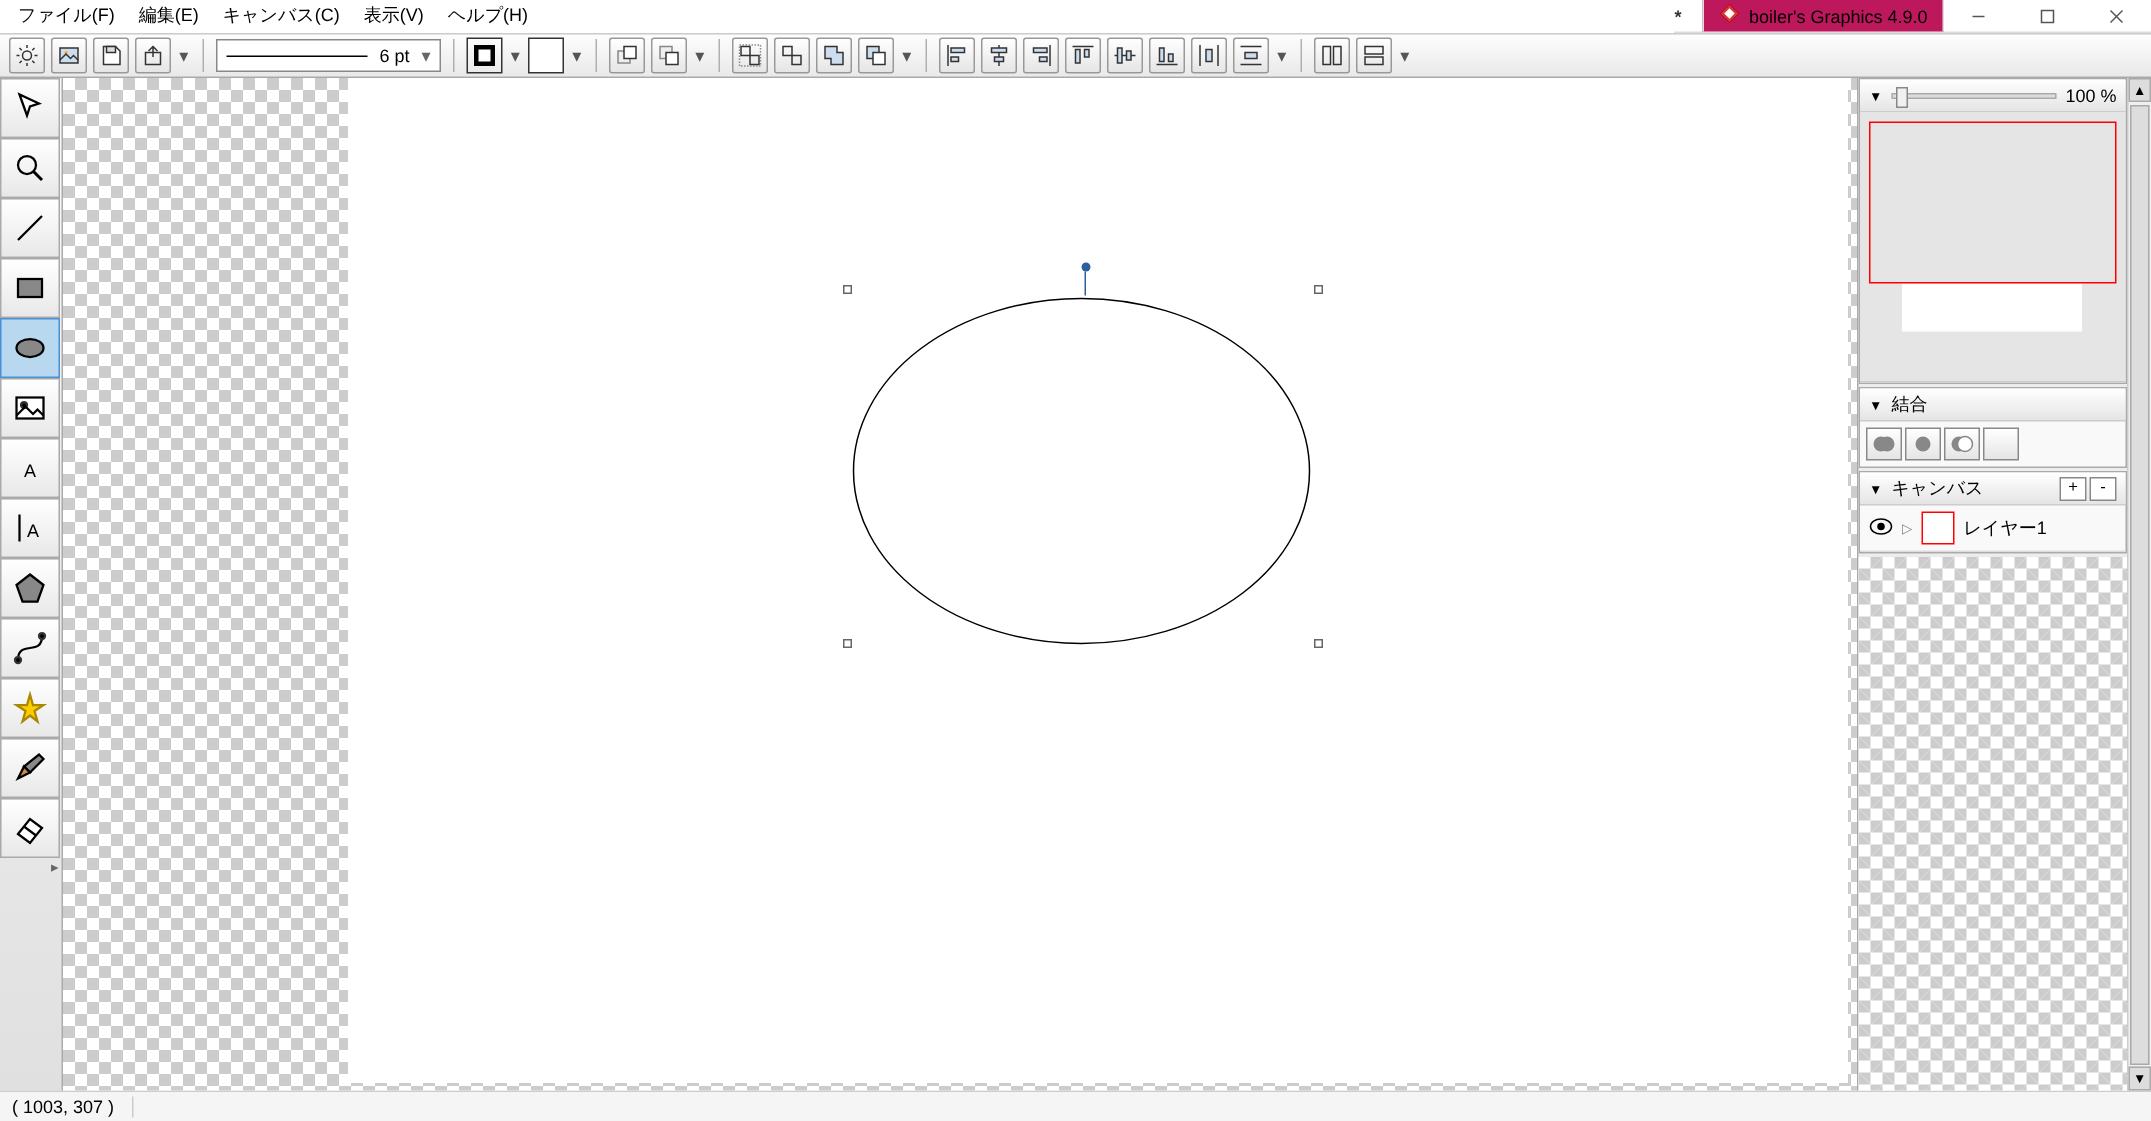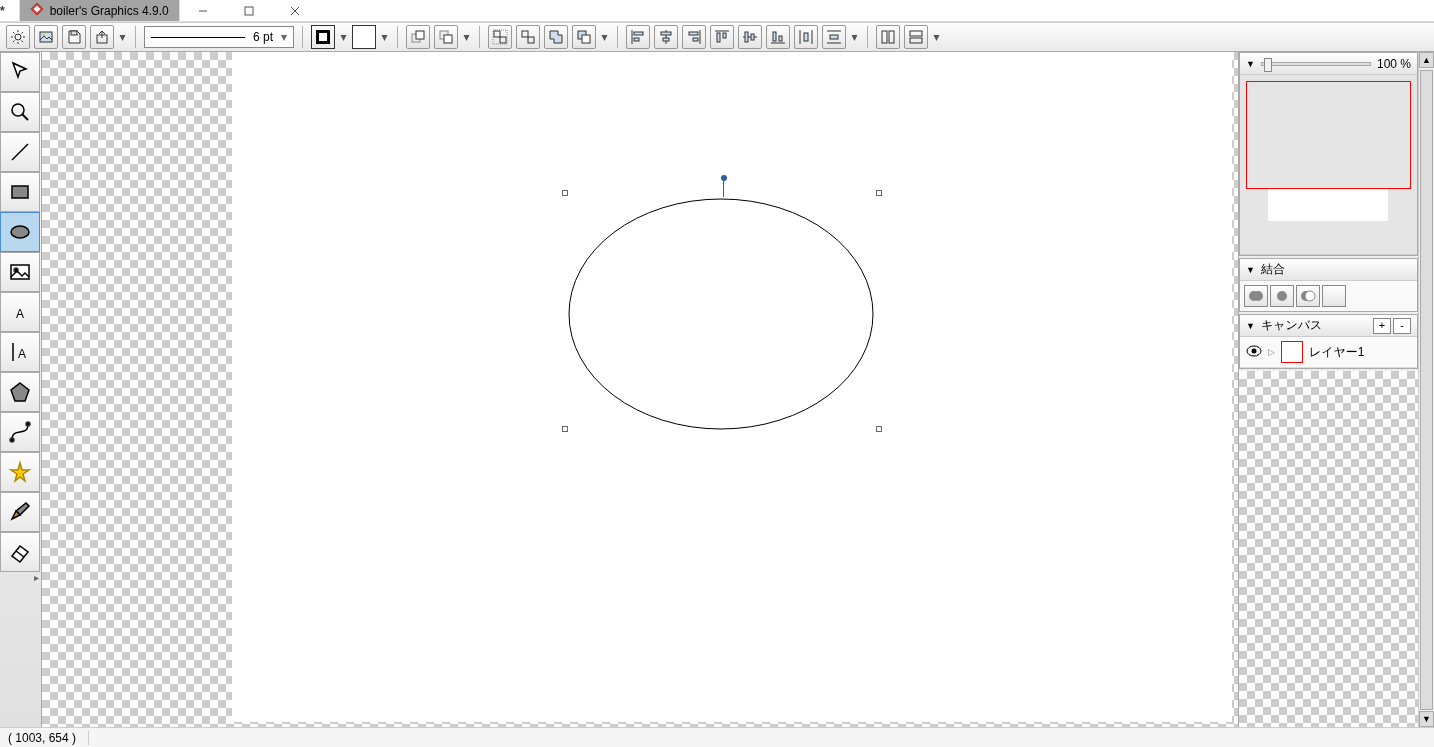--- a/index.html
+++ b/index.html
@@ -1,21 +1,21 @@
 <!DOCTYPE html>
 <html><head>
 <meta charset="utf-8">
 <style>
 * { margin: 0; padding: 0; box-sizing: border-box; font-family: "Meiryo UI", "MS PGothic", sans-serif; font-size: 12px; }
 html, body { width: 1434px; height: 747px; overflow: hidden; background: #f0f0f0; }
 
 
 .titlebar { height: 22px; display: flex; align-items: center; background: #fff; border-bottom: 1px solid #ddd; }
 .titlebar .dirty { font-weight: bold; color: #333; margin-right: 14px; }
-.titlebar .tab { display: flex; align-items: center; gap: 6px; padding: 0 10px; height: 100%; background: #a3a3a3; border-left: 1px solid #ddd; border-right: 1px solid #ddd; }
+.titlebar .tab { display: flex; align-items: center; gap: 6px; padding: 0 10px; height: 100%; background: #be185d; border-left: 1px solid #ddd; border-right: 1px solid #ddd; }
 .titlebar .icon-logo svg { width: 14px; height: 14px; }
 .titlebar .winbtn { width: 46px; height: 100%; display: flex; align-items: center; justify-content: center; color: #555; }
 
 
 .menubar { height: 22px; display: flex; align-items: center; background: #fff; padding: 0 4px; }
 .menubar .mitem { padding: 2px 8px; cursor: default; }
 
 
 .optbar { height: 30px; background: linear-gradient(#fdfdfd, #e9e9e9); border-top: 1px solid #ccc; border-bottom: 1px solid #aaa; display: flex; align-items: center; padding: 0 6px; gap: 4px; }
 .optbar .sep { width: 1px; height: 22px; background: #b0b0b0; margin: 0 4px; }
@@ -82,20 +82,27 @@
 
 
 .statusbar { height: 20px; background: #f5f5f5; border-top: 1px solid #ccc; display: flex; align-items: center; padding: 0 8px; gap: 8px; }
 .statusbar .cell { border-right:1px solid #ccc; padding-right:12px; }
 </style>
 </head>
 <body>
 
 <div class="titlebar">
   <div class="midtab"></div>
+  <div class="menubar" style="flex:1;">
+    <div class="mitem">ファイル(F)</div>
+    <div class="mitem">編集(E)</div>
+    <div class="mitem">キャンバス(C)</div>
+    <div class="mitem">表示(V)</div>
+    <div class="mitem">ヘルプ(H)</div>
+  </div>
   <span class="dirty">*</span>
   <div class="tab">
     <span class="icon-logo">
       <svg viewBox="0 0 16 16">
           <polygon points="8,1 15,8 8,15 1,8" fill="#d33" stroke="#800" stroke-width="0.5"></polygon>
           <polygon points="8,4 12,8 8,12 4,8" fill="#fff"></polygon>
         </svg>
     </span>
     <span>boiler's Graphics 4.9.0</span>
   </div>
@@ -438,15 +445,15 @@
   </div>
 
   <div class="vscroll">
     <div class="arr">▲</div>
     <div class="thumb"></div>
     <div class="arr" style="position:absolute;bottom:0;left:0;right:0;">▼</div>
   </div>
 </div>
 
 <div class="statusbar">
-  <div class="cell">( 1003,    654 )</div>
+  <div class="cell">( 1003,    307 )</div>
   <div class="cell" style="width:90px;"></div>
 </div>
 
 </body></html>

